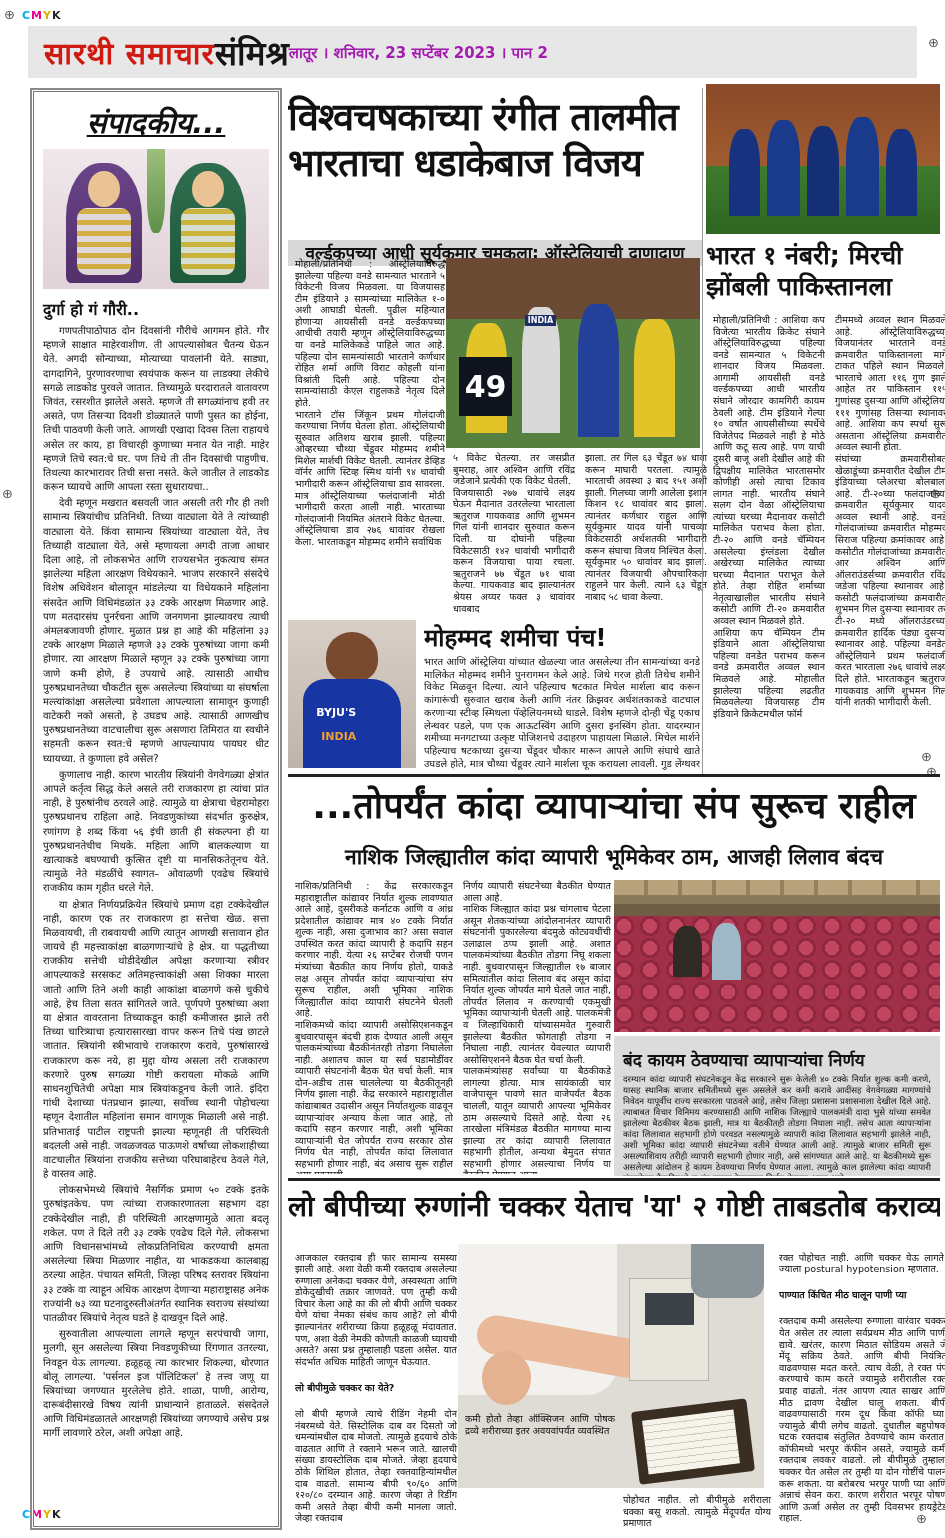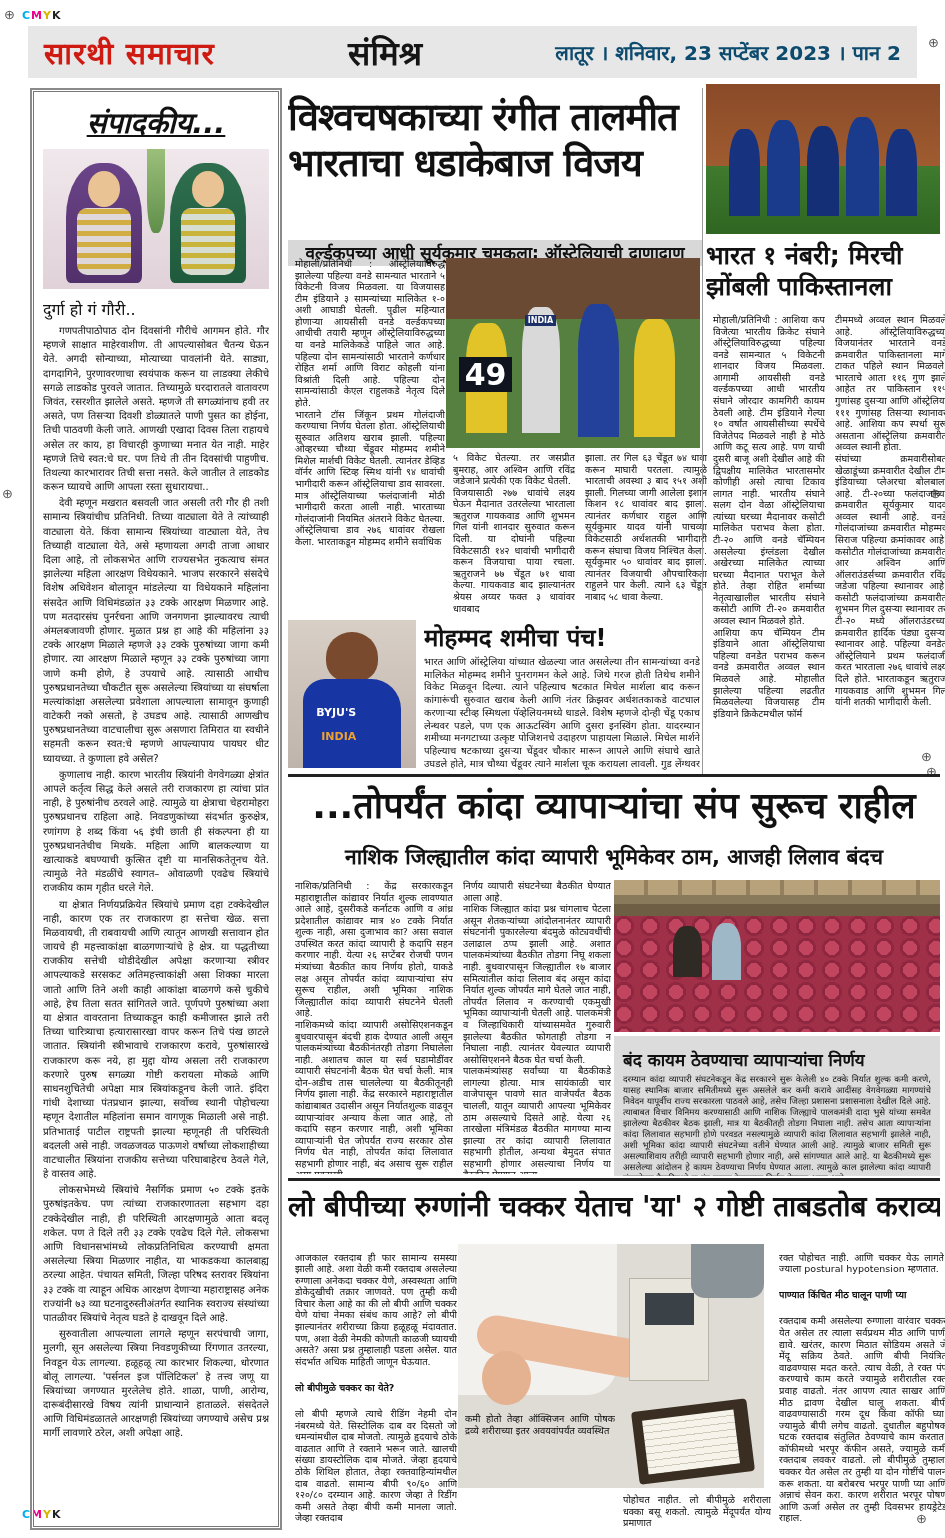--- a/index.html
+++ b/index.html
@@ -9,31 +9,31 @@
     background:#ffffff; overflow:hidden;
     font-family:"DejaVu Sans","Liberation Sans",sans-serif; color:#111;
   }
   .abs { position:absolute; }
   .regmark { color:#555; font-size:13px; line-height:1; }
   .cmyk { font-size:11px; font-weight:bold; letter-spacing:1px; }
   .cmyk .c{color:#00aeef}.cmyk .m{color:#ec008c}.cmyk .y{color:#d8b400}.cmyk .k{color:#222}
 
   
   .masthead { left:28px; top:26px; width:889px; height:52px; background:#e7e7e7;
-    display:flex; align-items:center; justify-content:space-between; padding:0 16px; }
+    display:flex; align-items:center; justify-content:flex-start; padding:0 16px; }
   .paper-title { font-size:30px; font-weight:800; color:#cf1a12; letter-spacing:1px; }
   .paper-logo { font-size:33px; font-weight:800; color:#151515; }
-  .dateline { font-size:20px; font-weight:700; color:#0c4a6e; }
+  .dateline { font-size:15px; font-weight:700; color:#a21caf; }
 
   
   .edit-box { left:30px; top:88px; width:252px; height:1442px; border:2px solid #8a8a8a;
     box-shadow: inset 0 0 0 1px #fff, inset 0 0 0 2px #777; padding:10px 11px; overflow:hidden; }
   .edit-header { text-align:center; font-size:29px; font-weight:800; font-style:italic;
     text-decoration:underline; margin:2px 0 8px; }
-  .edit-title { font-size:16px; font-weight:400; margin:9px 0 4px; }
+  .edit-title { font-size:16px; font-weight:700; margin:9px 0 4px; }
   .edit-para { font-size:10px; line-height:1.42; text-align:justify; text-indent:16px; margin-bottom:2px; }
 
   .photo { position:absolute; overflow:hidden; background:#cfcfcf; }
   .pf { position:absolute; }
 
   
   .lead-headline { left:288px; top:94px; width:414px; height:140px; font-size:38px; line-height:1.22;
     font-weight:800; white-space:pre-line; letter-spacing:-1px; overflow:hidden; }
   .lead-subbar { left:288px; top:240px; width:414px; height:26px; background:#d8d8d8;
     font-size:17px; font-weight:800; text-align:center; line-height:26px; overflow:hidden; }
@@ -136,21 +136,21 @@
 
   <div class="abs bodytext lead-c1">मोहाली/प्रतिनिधी : ऑस्ट्रेलियाविरुद्ध झालेल्या पहिल्या वनडे सामन्यात भारताने ५ विकेटनी विजय मिळवला. या विजयासह टीम इंडियाने ३ सामन्यांच्या मालिकेत १-० अशी आघाडी घेतली. पुढील महिन्यात होणाऱ्या आयसीसी वनडे वर्ल्डकपच्या आधीची तयारी म्हणून ऑस्ट्रेलियाविरुद्धच्या या वनडे मालिकेकडे पाहिले जात आहे. पहिल्या दोन सामन्यांसाठी भारताने कर्णधार रोहित शर्मा आणि विराट कोहली यांना विश्रांती दिली आहे. पहिल्या दोन सामन्यांसाठी केएल राहुलकडे नेतृत्व दिले होते.
 भारताने टॉस जिंकून प्रथम गोलंदाजी करण्याचा निर्णय घेतला होता. ऑस्ट्रेलियाची सुरुवात अतिशय खराब झाली. पहिल्या ओव्हरच्या चौथ्या चेंडूवर मोहम्मद शमीने मिशेल मार्शची विकेट घेतली. त्यानंतर डेव्हिड वॉर्नर आणि स्टिव्ह स्मिथ यांनी ९४ धावांची भागीदारी करून ऑस्ट्रेलियाचा डाव सावरला. मात्र ऑस्ट्रेलियाच्या फलंदाजांनी मोठी भागीदारी करता आली नाही. भारताच्या गोलंदाजांनी नियमित अंतराने विकेट घेतल्या. ऑस्ट्रेलियाचा डाव २७६ धावांवर रोखला केला. भारताकडून मोहम्मद शमीने सर्वाधिक</div>
 
   <div class="photo" style="left:446px;top:258px;width:254px;height:190px;background:linear-gradient(180deg,#6b4a33 0 32%,#55803f 32% 100%)">
     <div class="pf" style="left:8%;top:34%;width:16%;height:58%;background:#e3c428;border-radius:35% 35% 0 0"></div>
     <div class="pf" style="left:30%;top:26%;width:15%;height:66%;background:#d9d9d9;border-radius:35% 35% 0 0"></div>
     <div class="pf" style="left:52%;top:24%;width:16%;height:70%;background:#23409a;border-radius:35% 35% 0 0"></div>
     <div class="pf" style="left:74%;top:32%;width:16%;height:62%;background:#e3c428;border-radius:35% 35% 0 0"></div>
     <span class="ov-label" style="left:31%;top:30%;font-size:8px;background:#1c2f66;padding:1px 3px">INDIA</span>
-    <span class="ov-label" style="left:5%;top:52%;font-size:30px;background:#10141f;padding:0 6px">49</span>
+    <span class="ov-label" style="left:5%;top:52%;font-size:30px;background:#10141f;padding:12px 6px">49</span>
   </div>
 
   <div class="abs bodytext lead-c2">५ विकेट घेतल्या. तर जसप्रीत बुमराह, आर अश्विन आणि रविंद्र जडेजाने प्रत्येकी एक विकेट घेतली.
 विजयासाठी २७७ धावांचे लक्ष्य घेऊन मैदानात उतरलेल्या भारताला ऋतुराज गायकवाड आणि शुभमन गिल यांनी शानदार सुरुवात करून दिली. या दोघांनी पहिल्या विकेटसाठी १४२ धावांची भागीदारी करून विजयाचा पाया रचला. ऋतुराजने ७७ चेंडूत ७१ धावा केल्या. गायकवाड बाद झाल्यानंतर श्रेयस अय्यर फक्त ३ धावांवर धावबाद</div>
   <div class="abs bodytext lead-c3">झाला. तर गिल ६३ चेंडूत ७४ धावा करून माघारी परतला. त्यामुळे भारताची अवस्था ३ बाद १५१ अशी झाली. गिलच्या जागी आलेला इशान किशन १८ धावांवर बाद झाला. त्यानंतर कर्णधार राहुल आणि सूर्यकुमार यादव यांनी पाचव्या विकेटसाठी अर्धशतकी भागीदारी करून संघाचा विजय निश्चित केला. सूर्यकुमार ५० धावांवर बाद झाला. त्यानंतर विजयाची औपचारिकता राहुलने पार केली. त्याने ६३ चेंडूत नाबाद ५८ धावा केल्या.</div>
 
   <div class="abs vrule"></div>
 
   <div class="abs rank-headline">भारत १ नंबरी; मिरची
 झोंबली पाकिस्तानला</div>

